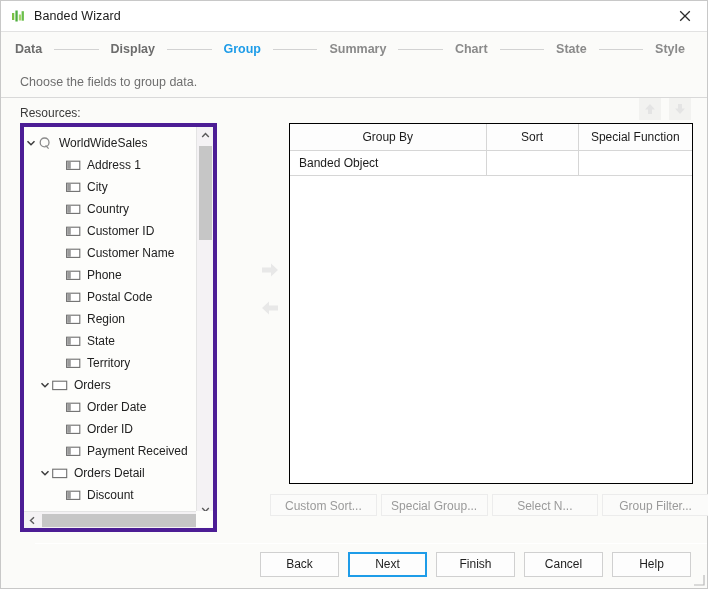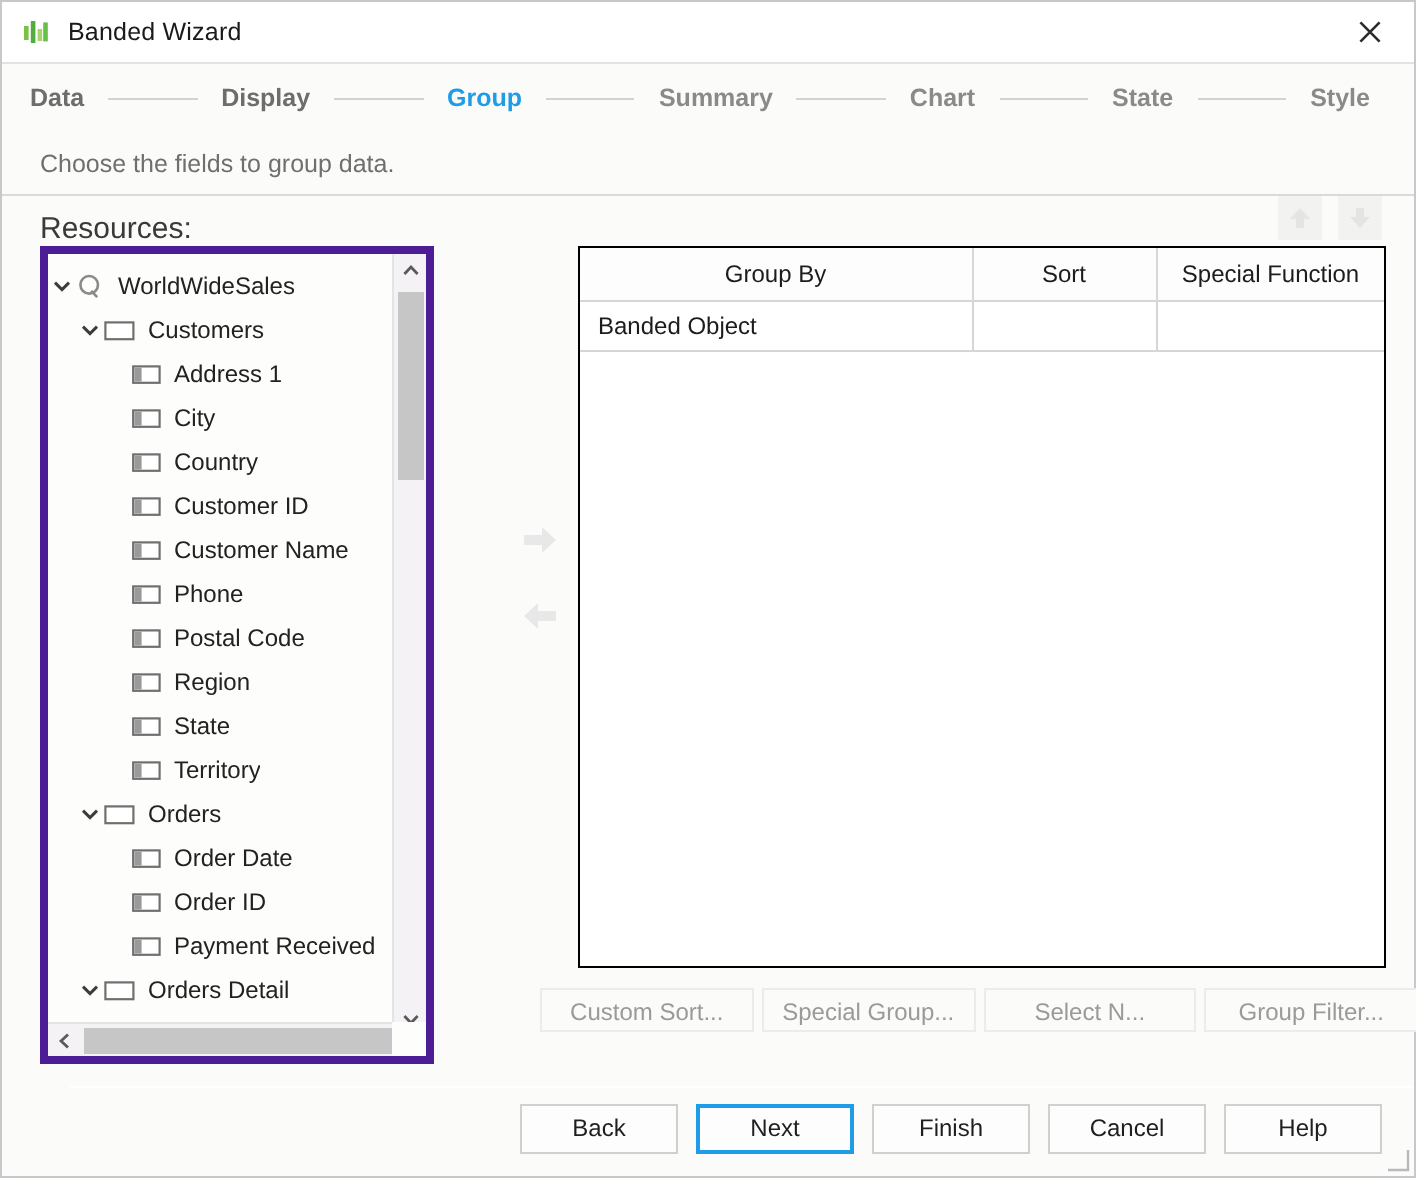--- a/index.html
+++ b/index.html
@@ -106,21 +106,21 @@
   .content {
     flex: 1;
     position: relative;
     background: #fbfbf9;
   }
 
   .res-label {
     position: absolute;
     left: 19px;
     top: 8px;
-    font-size: 15px;
+    font-size: 12px;
     color: #3a3a3a;
   }
 
   
   .tree-panel {
     position: absolute;
     left: 19px;
     top: 25px;
     width: 197px;
     height: 409px;
@@ -421,34 +421,20 @@
                   <path d="M1.5 3.3 L5 6.8 L8.5 3.3" stroke="#3c3c3c" stroke-width="1.5" fill="none"></path>
                 </svg>
               </span>
               <span class="ic">
                 <svg width="15" height="15" viewBox="0 0 15 15">
                   <circle cx="6.6" cy="6.4" r="4.4" stroke="#8a8a8a" stroke-width="1.3" fill="none"></circle>
                   <path d="M7.6 9.4 L10.6 12.6" stroke="#8a8a8a" stroke-width="1.3" fill="none"></path>
                 </svg>
               </span>
               <span class="tree-label">WorldWideSales</span>
-            </div>
-            <div class="tree-row">
-              <span class="indent" style="width:14px"></span>
-              <span class="twisty">
-                <svg width="10" height="10" viewBox="0 0 10 10">
-                  <path d="M1.5 3.3 L5 6.8 L8.5 3.3" stroke="#3c3c3c" stroke-width="1.5" fill="none"></path>
-                </svg>
-              </span>
-              <span class="ic">
-                <svg width="16" height="13" viewBox="0 0 16 13">
-                  <rect x="0.7" y="2.2" width="14" height="8.4" stroke="#6f6f6f" stroke-width="1.1" fill="#ffffff"></rect>
-                </svg>
-              </span>
-              <span class="tree-label">Customers</span>
             </div>
             <div class="tree-row">
               <span class="indent" style="width:28px"></span>
               <span class="tw-space"></span>
               <span class="ic">
                 <svg width="15" height="11" viewBox="0 0 15 11">
                   <rect x="0.6" y="1.2" width="13.2" height="8.2" stroke="#6f6f6f" stroke-width="1.1" fill="#ffffff"></rect>
                   <rect x="1.2" y="1.8" width="3.6" height="7" fill="#9a9a9a"></rect>
                 </svg>
               </span>

